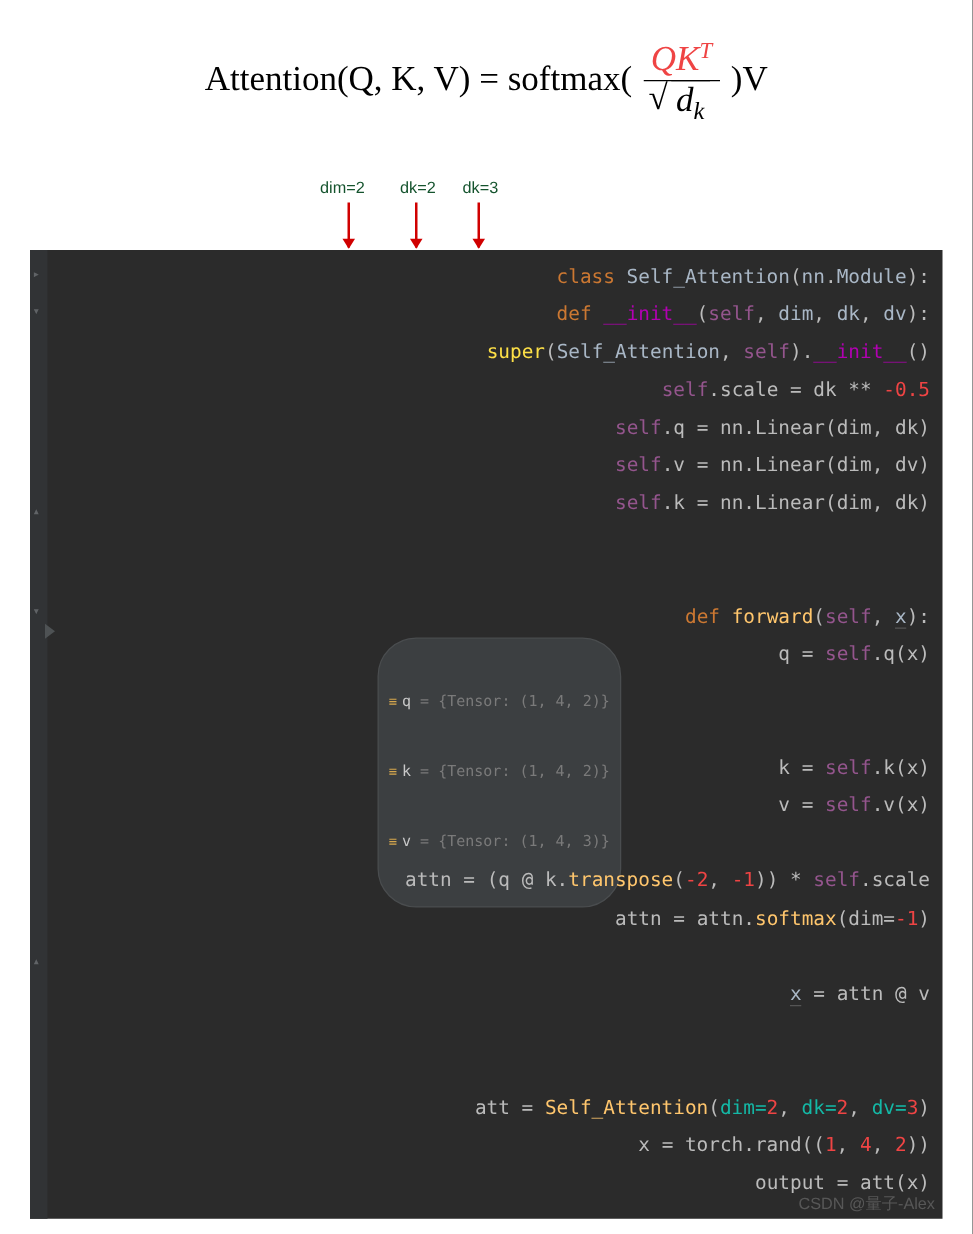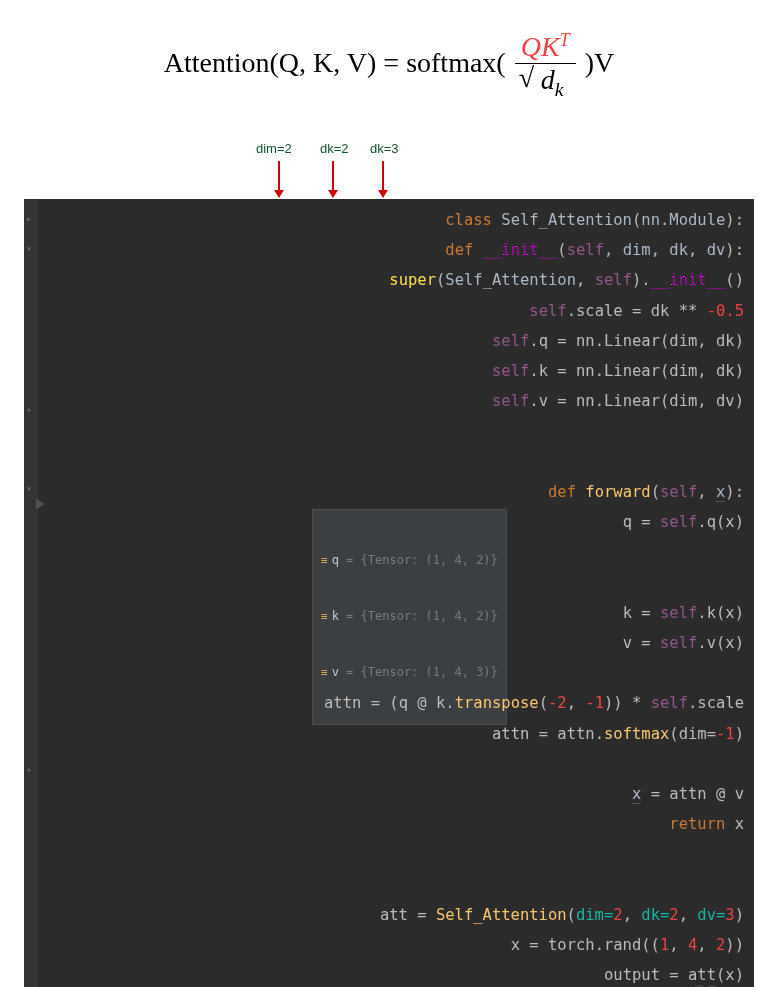--- a/index.html
+++ b/index.html
@@ -177,40 +177,39 @@
     <span class="gutter-mark" style="top:560px">▴</span>
   </div>
   <div class="code-body">
     <div class="break-arrow" style="top:293px"></div>
 
     <div class="line"><span class="kw">class</span> <span class="ident">Self_Attention</span>(<span class="ident">nn</span>.<span class="ident">Modul</span><span class="ident">e</span>):</div>
     <div class="line">    <span class="kw">def</span> <span class="magic">__init__</span>(<span class="self">self</span>, <span class="ident">dim</span>, <span class="ident">dk</span>, <span class="ident">dv</span>):</div>
     <div class="line">        <span class="call">super</span>(<span class="ident">Self_Attention</span>, <span class="self">self</span>).<span class="magic">__init__</span>()</div>
     <div class="line">        <span class="self">self</span>.scale = dk ** <span class="num">-0.5</span></div>
     <div class="line">        <span class="self">self</span>.q = nn.Linear(dim, dk)</div>
+    <div class="line">        <span class="self">self</span>.v = nn.Linear(dim, dv)</div>
     <div class="line">        <span class="self">self</span>.k = nn.Linear(dim, dk)</div>
-    <div class="line">        <span class="self">self</span>.v = nn.Linear(dim, dv)</div>
     <div class="line"> </div>
     <div class="line"> </div>
     <div class="line">    <span class="kw">def</span> <span class="fn">forward</span>(<span class="self">self</span>, <span class="ident under">x</span>):</div>
     <div class="line" style="position:relative">        q = <span class="self">self</span>.q(x)
-      <div class="hint-panel" style="left:264px; top:2px;">
+      <div class="hint-panel" style="left:254px; top:2px;border-radius:31px;">
         <div class="hint-row"><span class="hint-icon">≡</span><span class="hint-var">q</span><span class="hint-type"> = {Tensor: (1, 4, 2)}</span></div>
         <div class="hint-row"><span class="hint-icon">≡</span><span class="hint-var">k</span><span class="hint-type"> = {Tensor: (1, 4, 2)}</span></div>
         <div class="hint-row"><span class="hint-icon">≡</span><span class="hint-var">v</span><span class="hint-type"> = {Tensor: (1, 4, 3)}</span></div>
       </div>
     </div>
     <div class="line">        k = <span class="self">self</span>.k(x)</div>
     <div class="line">        v = <span class="self">self</span>.v(x)</div>
     <div class="line"> </div>
     <div class="line">        attn = (q @ k.<span class="fn">transpose</span>(<span class="num">-2</span>, <span class="num">-1</span>)) * <span class="self">self</span>.scale</div>
     <div class="line">        attn = attn.<span class="fn">softmax</span>(dim=<span class="num">-1</span>)</div>
     <div class="line"> </div>
     <div class="line">        <span class="ident under">x</span> = attn @ v</div>
-    <div class="line">        <span class="kw">return</span> x</div>
     <div class="line"> </div>
     <div class="line"> </div>
     <div class="line">att = <span class="fn">Self_Attention</span>(<span class="dim">dim=</span><span class="num">2</span>, <span class="dim">dk=</span><span class="num">2</span>, <span class="dim">dv=</span><span class="num">3</span>)</div>
     <div class="line">x = torch.rand((<span class="num">1</span>, <span class="num">4</span>, <span class="num">2</span>))</div>
     <div class="line">output = att(x)</div>
   </div>
   <div class="watermark">CSDN @量子-Alex</div>
 </div>
 
 </body></html>

